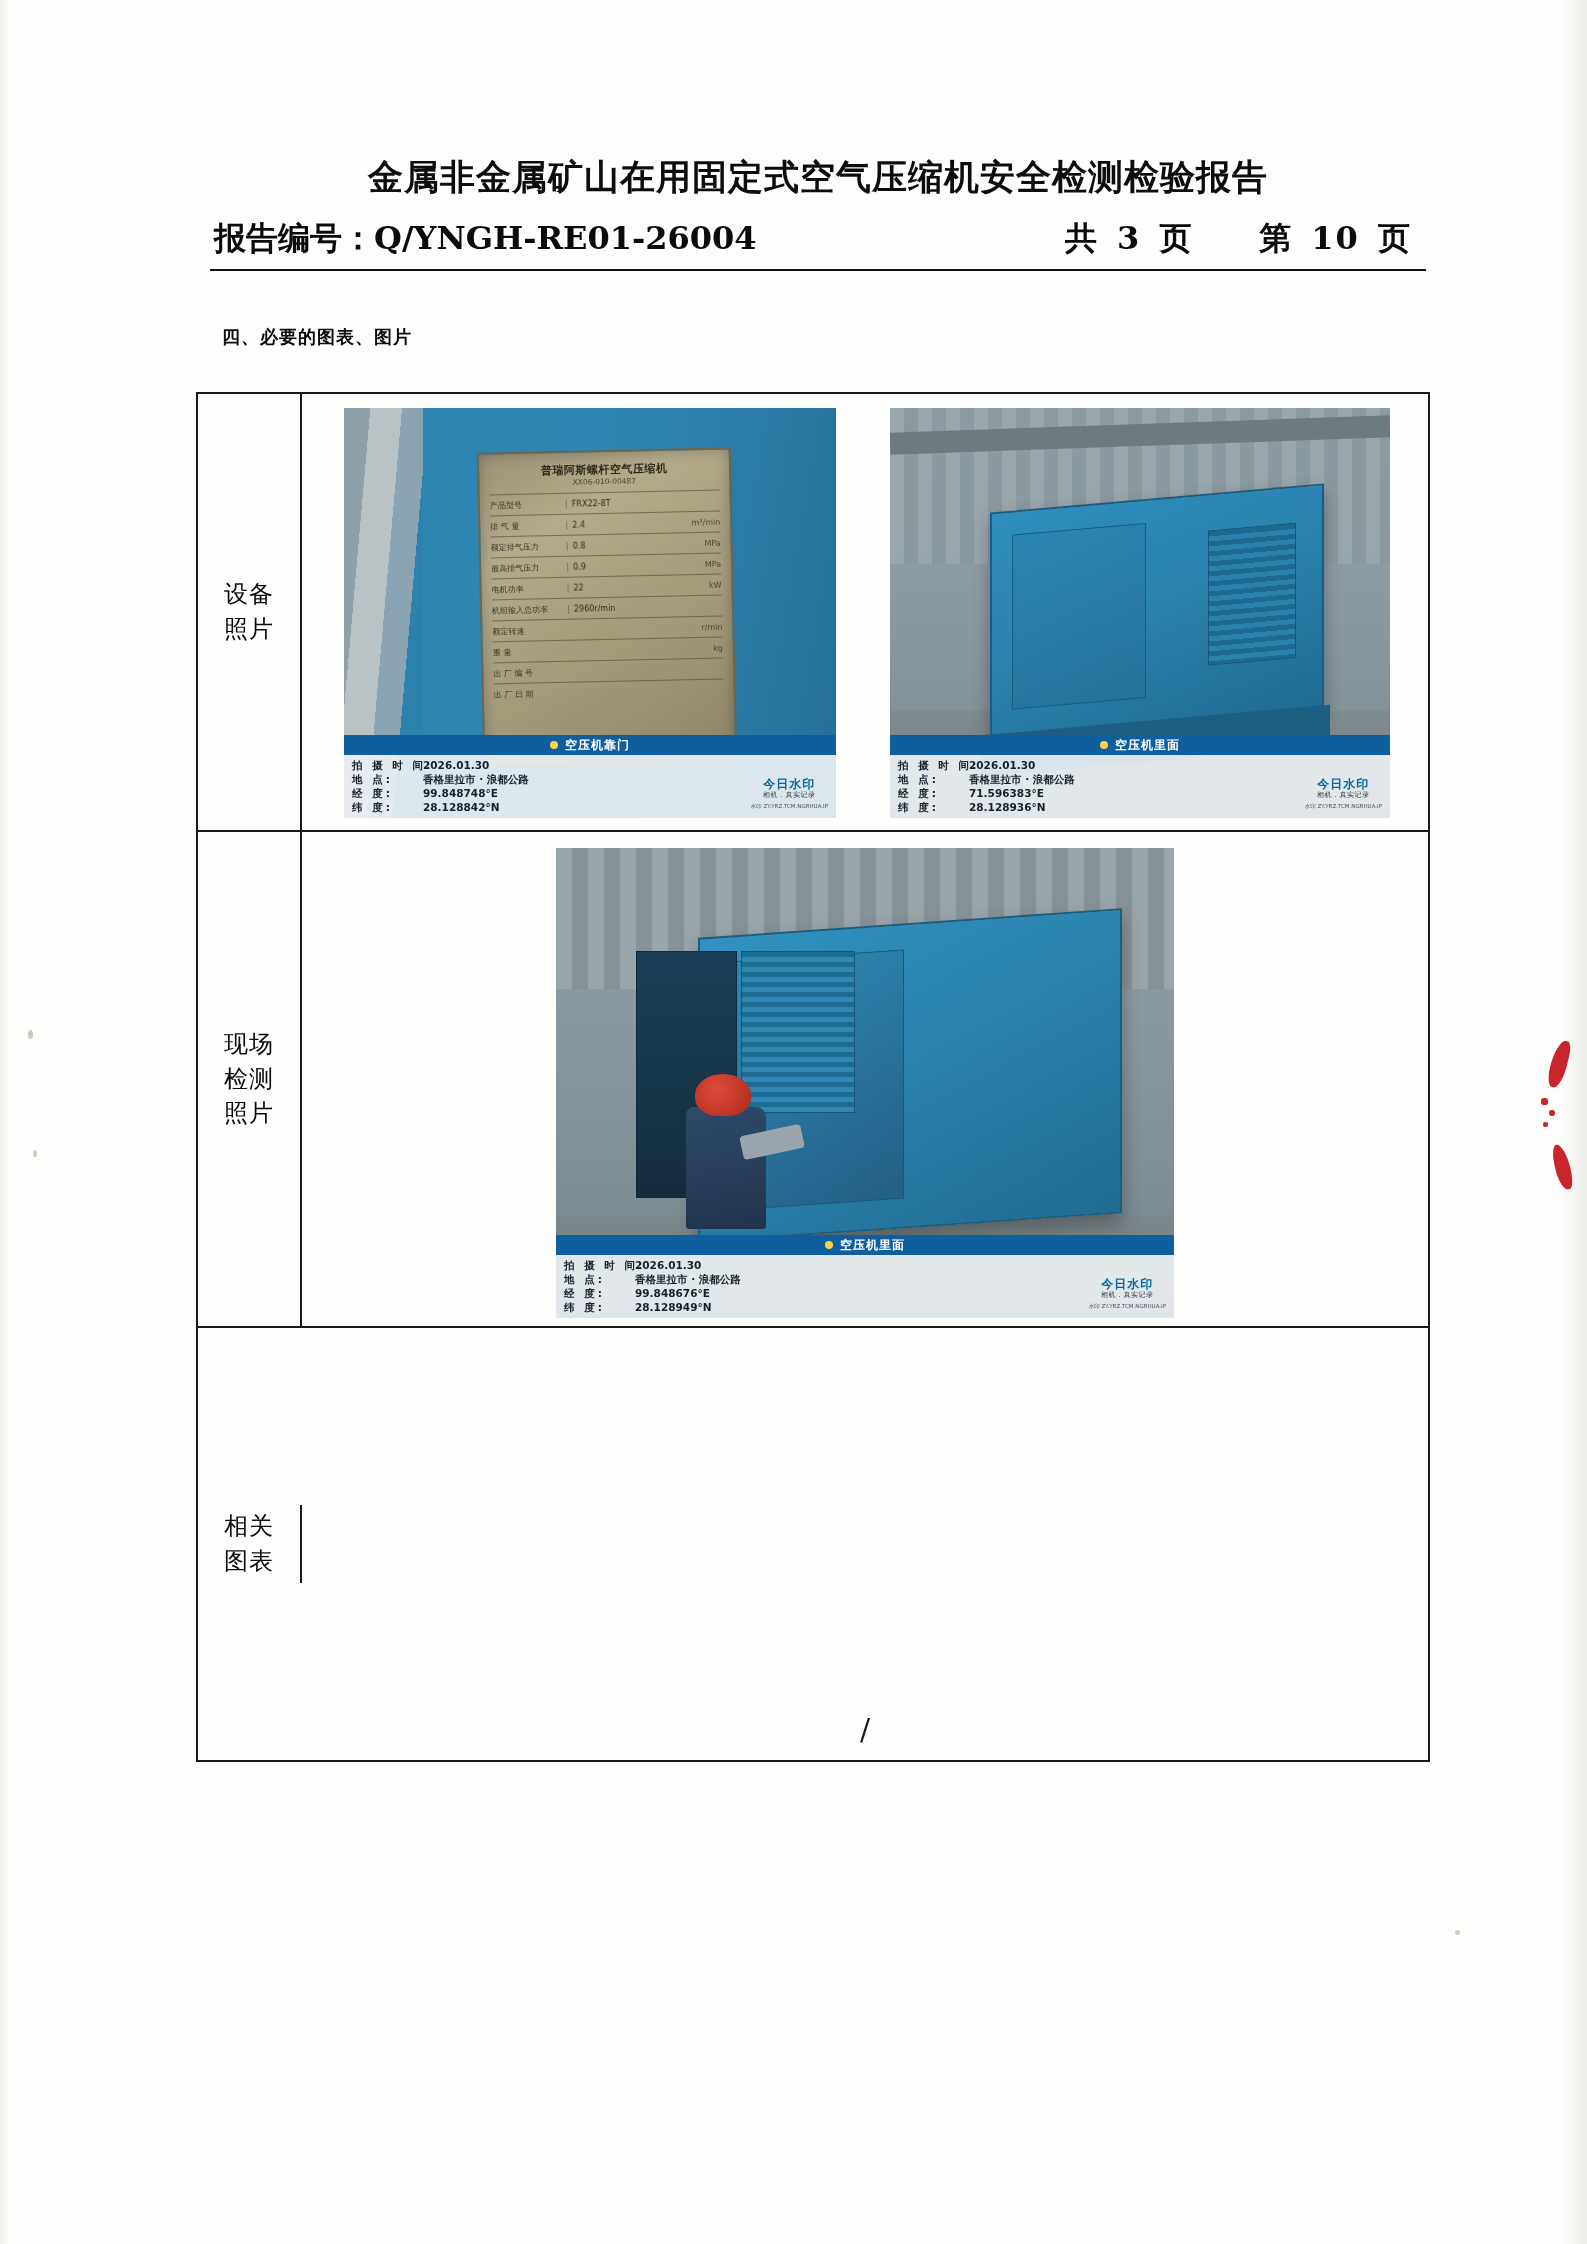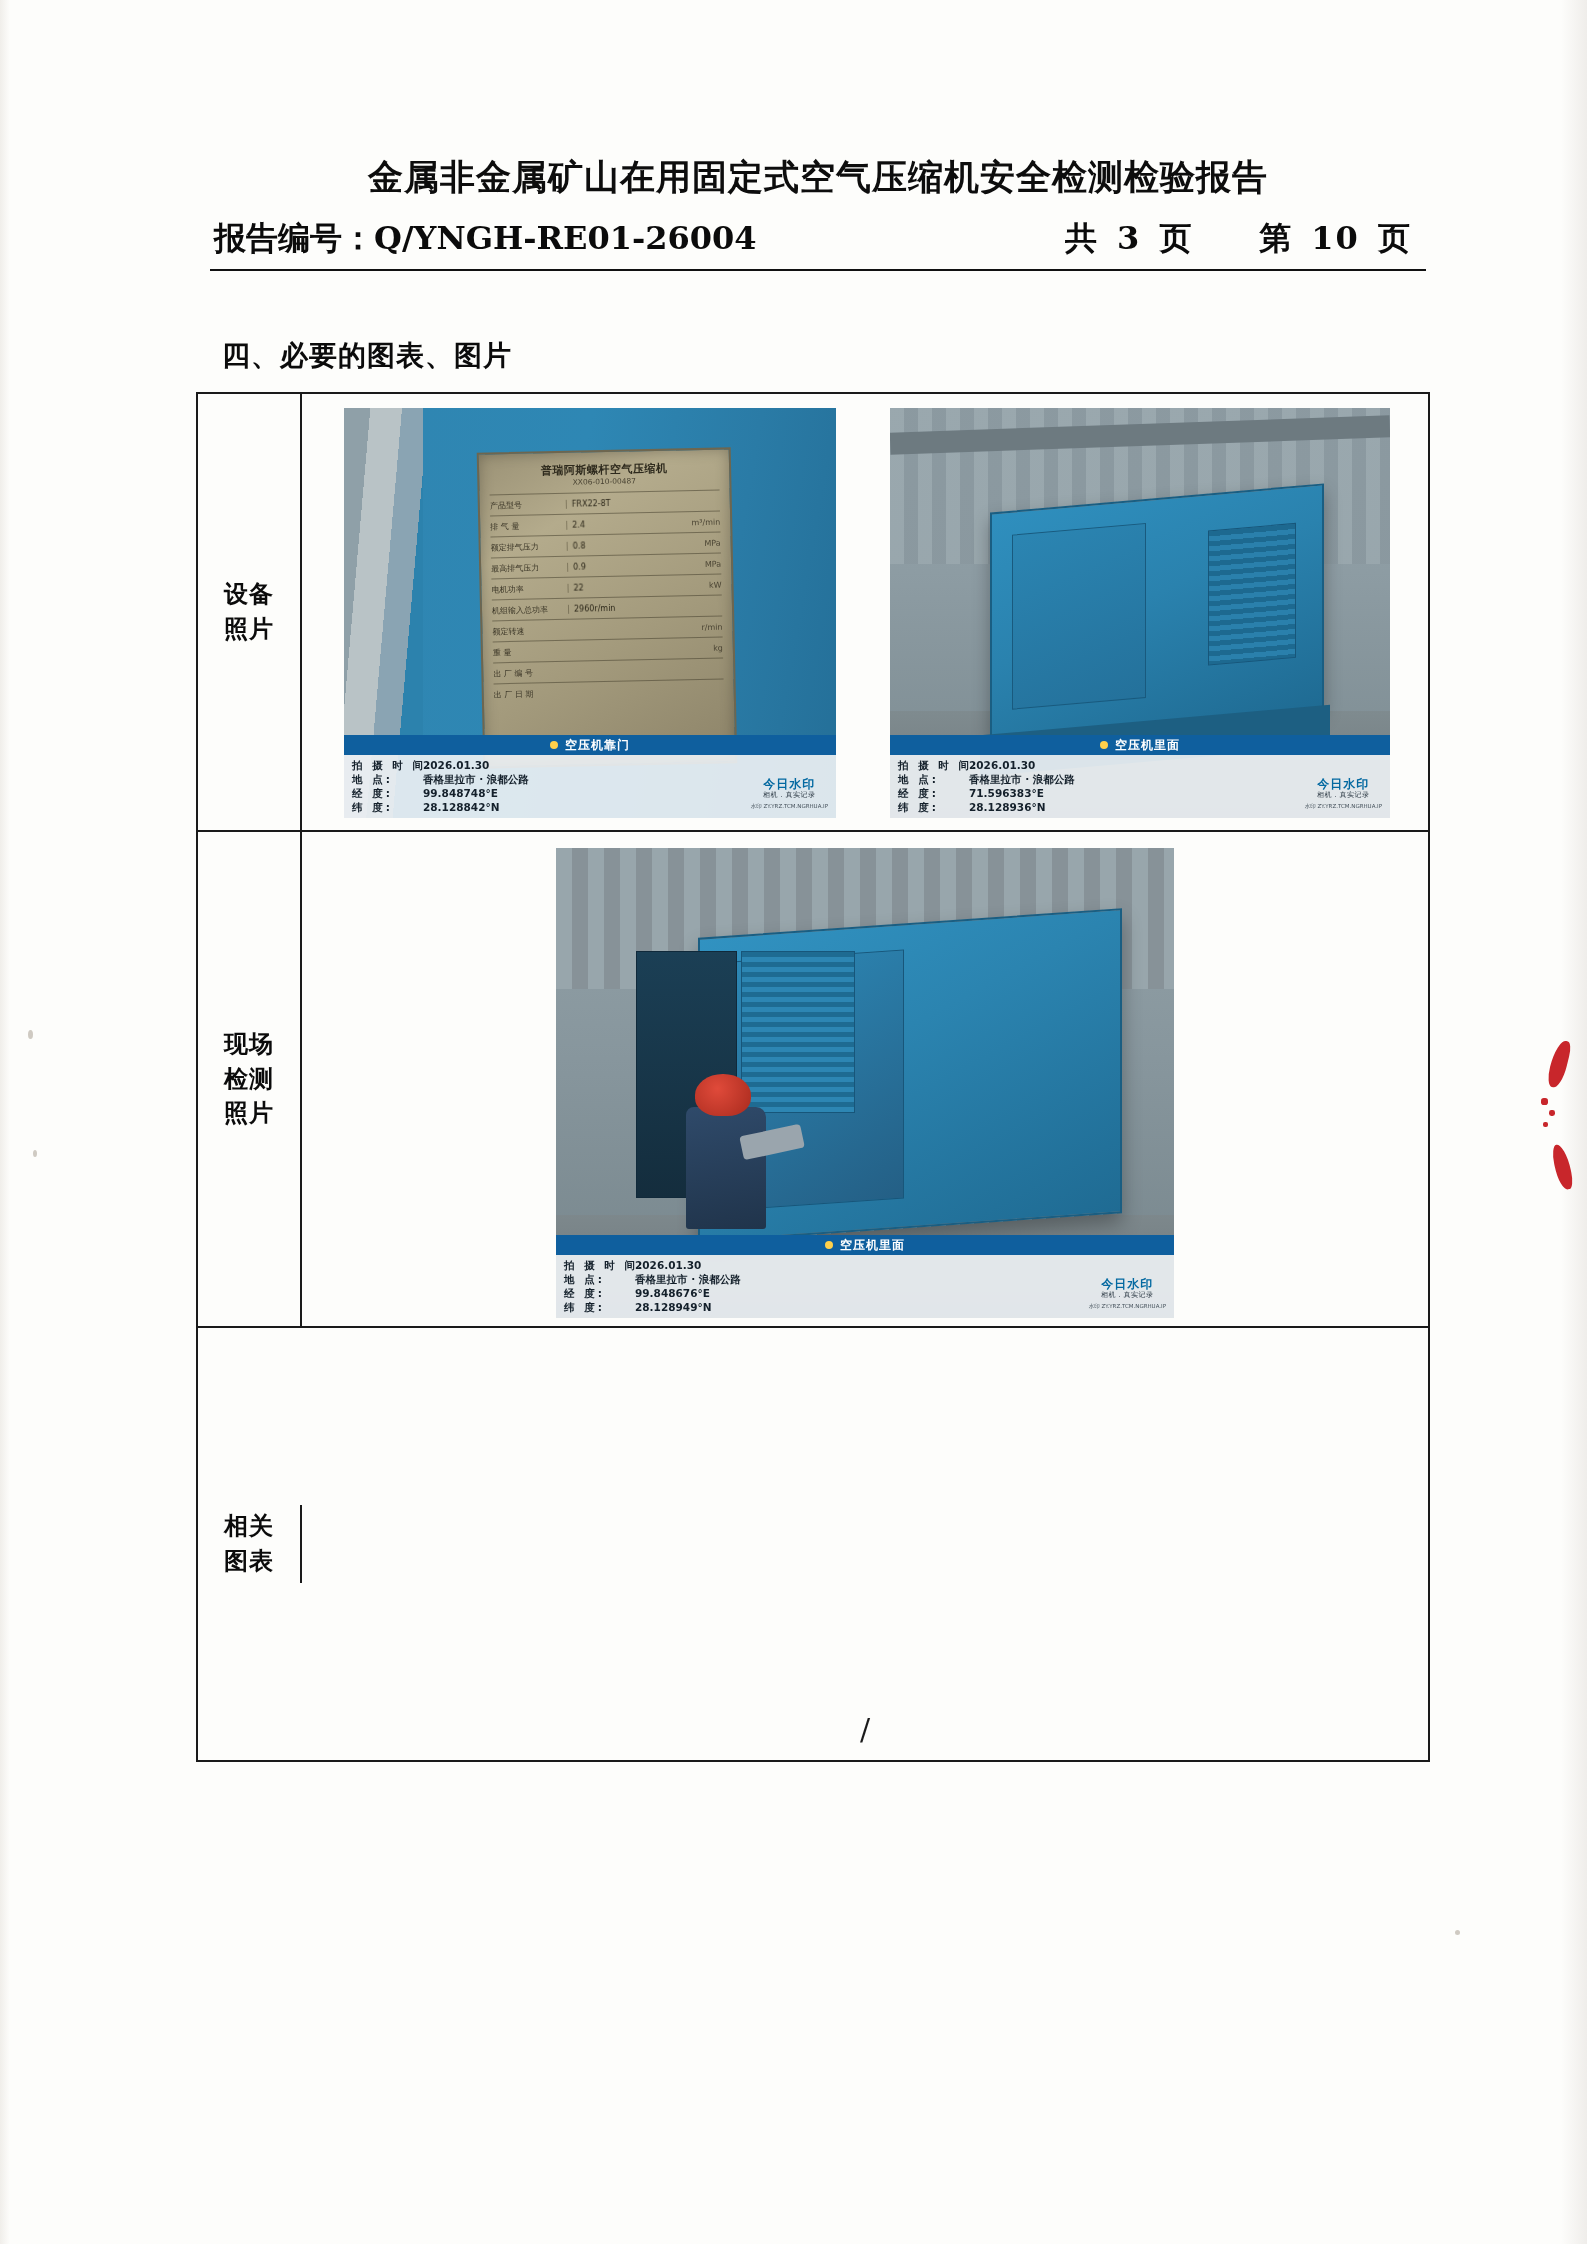--- a/index.html
+++ b/index.html
@@ -73,23 +73,22 @@
   }
   .meta-right .num { padding: 0 5px; }
 
   
   .section-title {
     position: absolute;
     left: 222px;
     top: 325px;
     font-family: "DejaVu Serif", serif;
     font-weight: bold;
-    font-size: 28px;
+    font-size: 18px;
     letter-spacing: 1px;
-    margin-top: 12px;
   }
 
   
   .tbl {
     position: absolute;
     left: 196px;
     top: 392px;
     width: 1234px;
     border: 2px solid #1a1a1a;
     box-sizing: border-box;
@@ -102,21 +101,21 @@
   .row:last-child { border-bottom: none; }
   .row-label {
     width: 104px;
     flex: 0 0 104px;
     border-right: 2px solid #1a1a1a;
     display: flex;
     align-items: center;
     justify-content: center;
     font-family: "DejaVu Serif", serif;
     font-size: 24px;
-    font-weight: bold;
+    font-weight: normal;
     letter-spacing: 1px;
     box-sizing: border-box;
     padding: 4px;
     text-align: center;
     line-height: 1.45;
   }
   .row-body {
     flex: 1 1 auto;
     position: relative;
     box-sizing: border-box;

